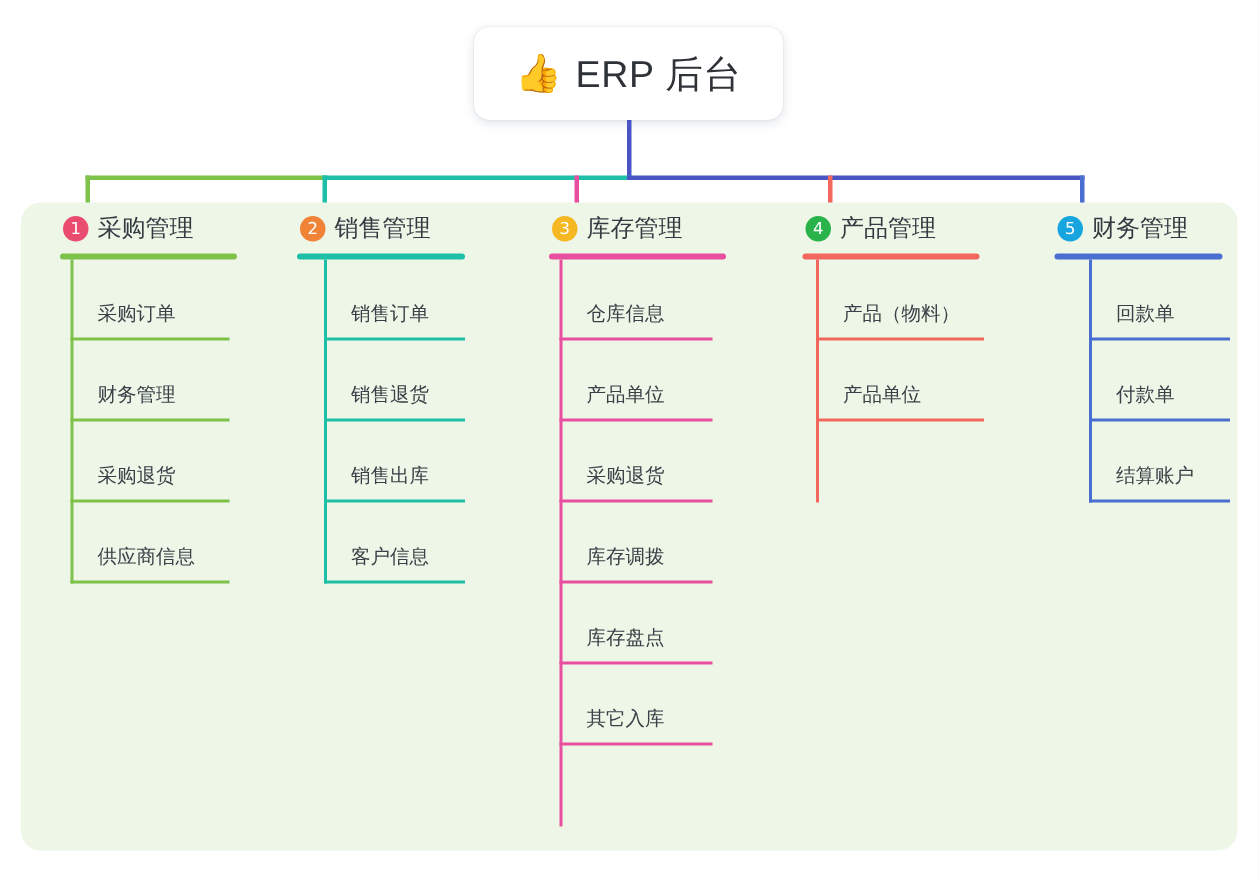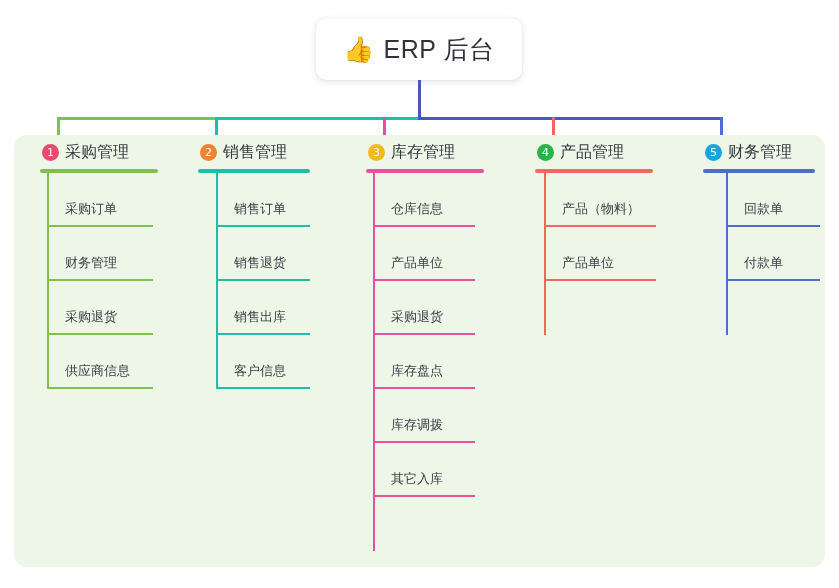--- a/index.html
+++ b/index.html
@@ -142,25 +142,25 @@
             </div>
             <div class="leaf">
               <span class="leaf-label">产品单位</span>
               <div class="leaf-rule" style="width: 102px; background: rgb(232, 80, 159);"></div>
             </div>
             <div class="leaf">
               <span class="leaf-label">采购退货</span>
               <div class="leaf-rule" style="width: 102px; background: rgb(232, 80, 159);"></div>
             </div>
             <div class="leaf">
+              <span class="leaf-label">库存调拨</span>
+              <div class="leaf-rule" style="width: 102px; background: rgb(232, 80, 159);"></div>
+            </div>
+            <div class="leaf">
               <span class="leaf-label">库存盘点</span>
-              <div class="leaf-rule" style="width: 102px; background: rgb(232, 80, 159);"></div>
-            </div>
-            <div class="leaf">
-              <span class="leaf-label">库存调拨</span>
               <div class="leaf-rule" style="width: 102px; background: rgb(232, 80, 159);"></div>
             </div>
             <div class="leaf">
               <span class="leaf-label">其它入库</span>
               <div class="leaf-rule" style="width: 102px; background: rgb(232, 80, 159);"></div>
             </div>
           </div>
         </div>
         <div class="col" style="left: 521px;">
           <div class="col-head">
@@ -189,18 +189,22 @@
           <div class="branch" style="margin-left: 23px;">
             <div class="spine" style="height: 162px; background: rgb(74, 111, 208);"></div>
             <div class="leaf">
               <span class="leaf-label">回款单</span>
               <div class="leaf-rule" style="width: 94px; background: rgb(74, 111, 208);"></div>
             </div>
             <div class="leaf">
               <span class="leaf-label">付款单</span>
               <div class="leaf-rule" style="width: 94px; background: rgb(74, 111, 208);"></div>
             </div>
+            <div class="leaf">
+              <span class="leaf-label">结算账户</span>
+              <div class="leaf-rule" style="width: 94px; background: rgb(74, 111, 208);"></div>
+            </div>
           </div>
         </div>
       </div>
   </div>
 
 </div>
 
 </body></html>

